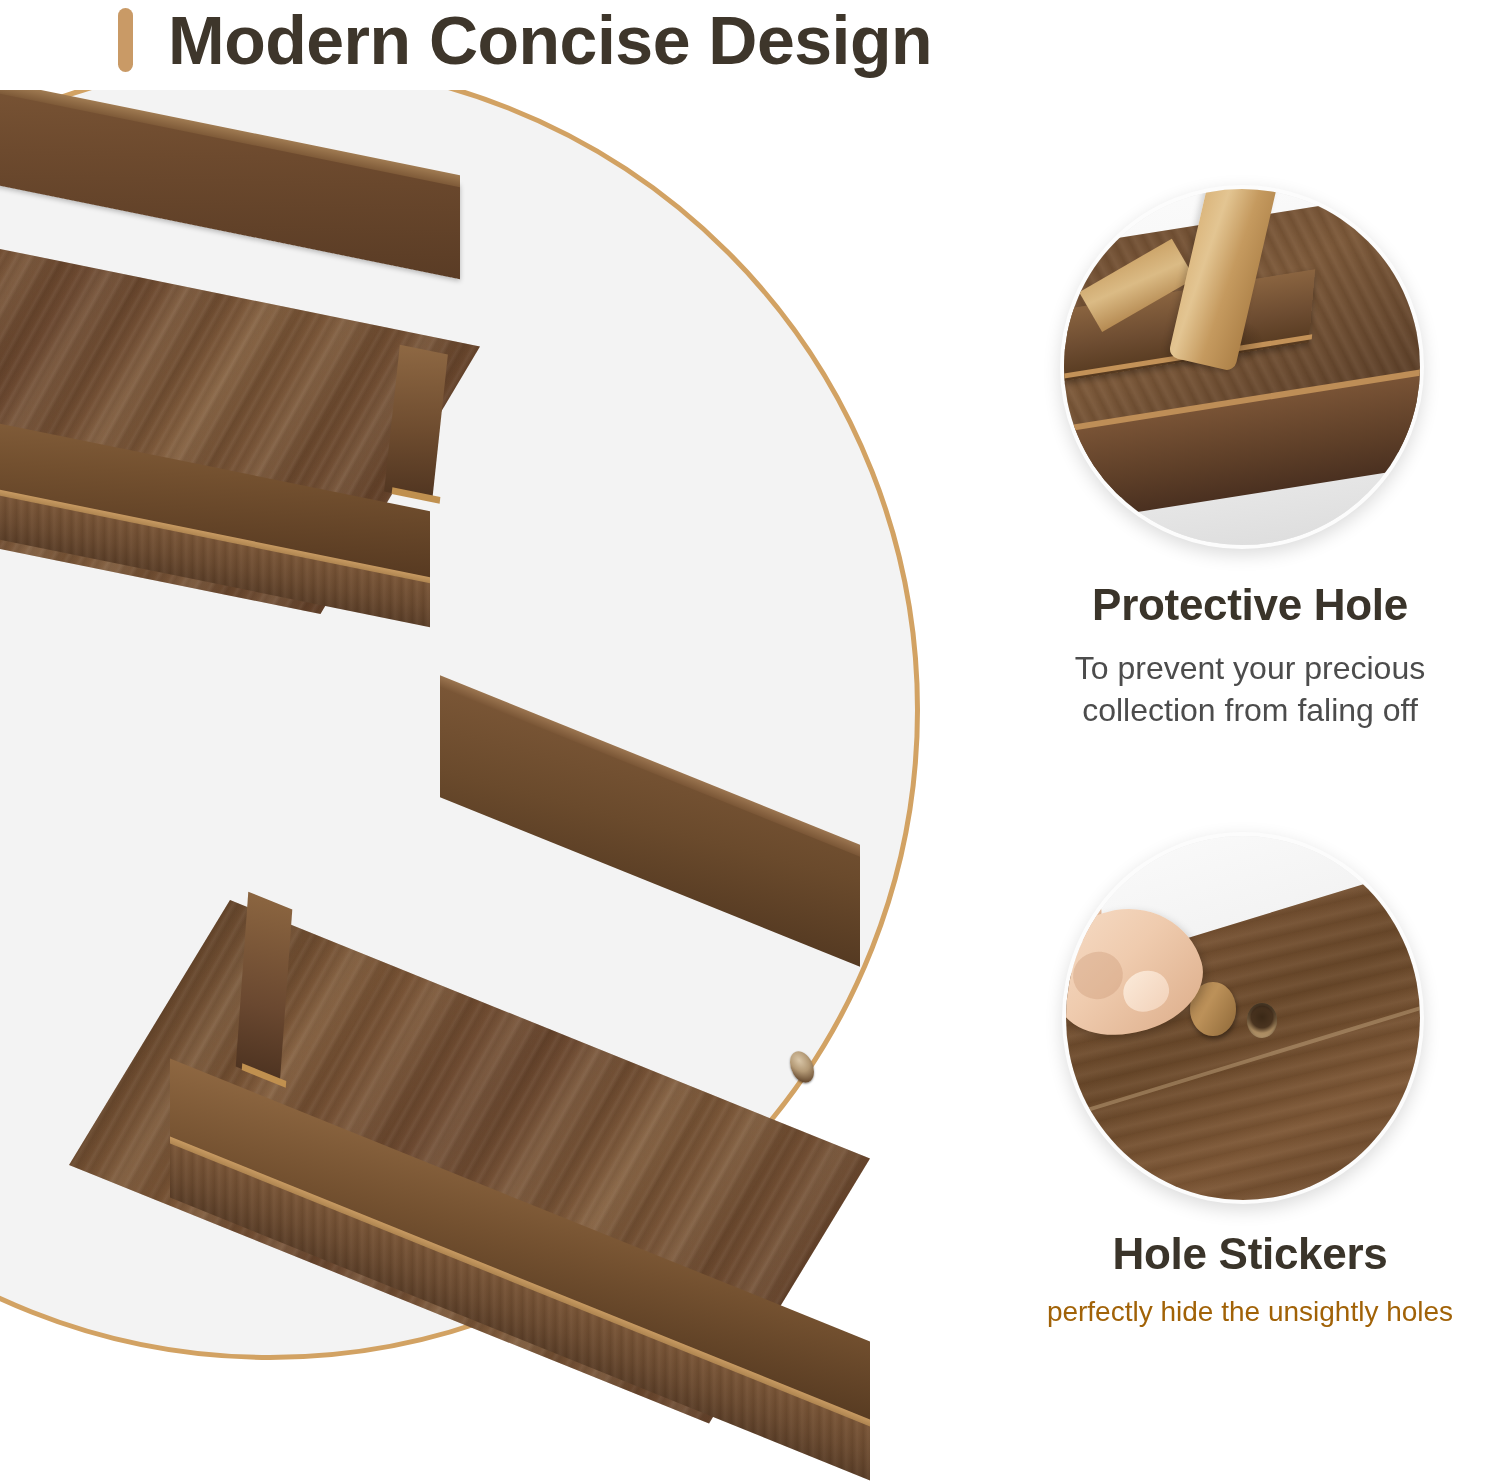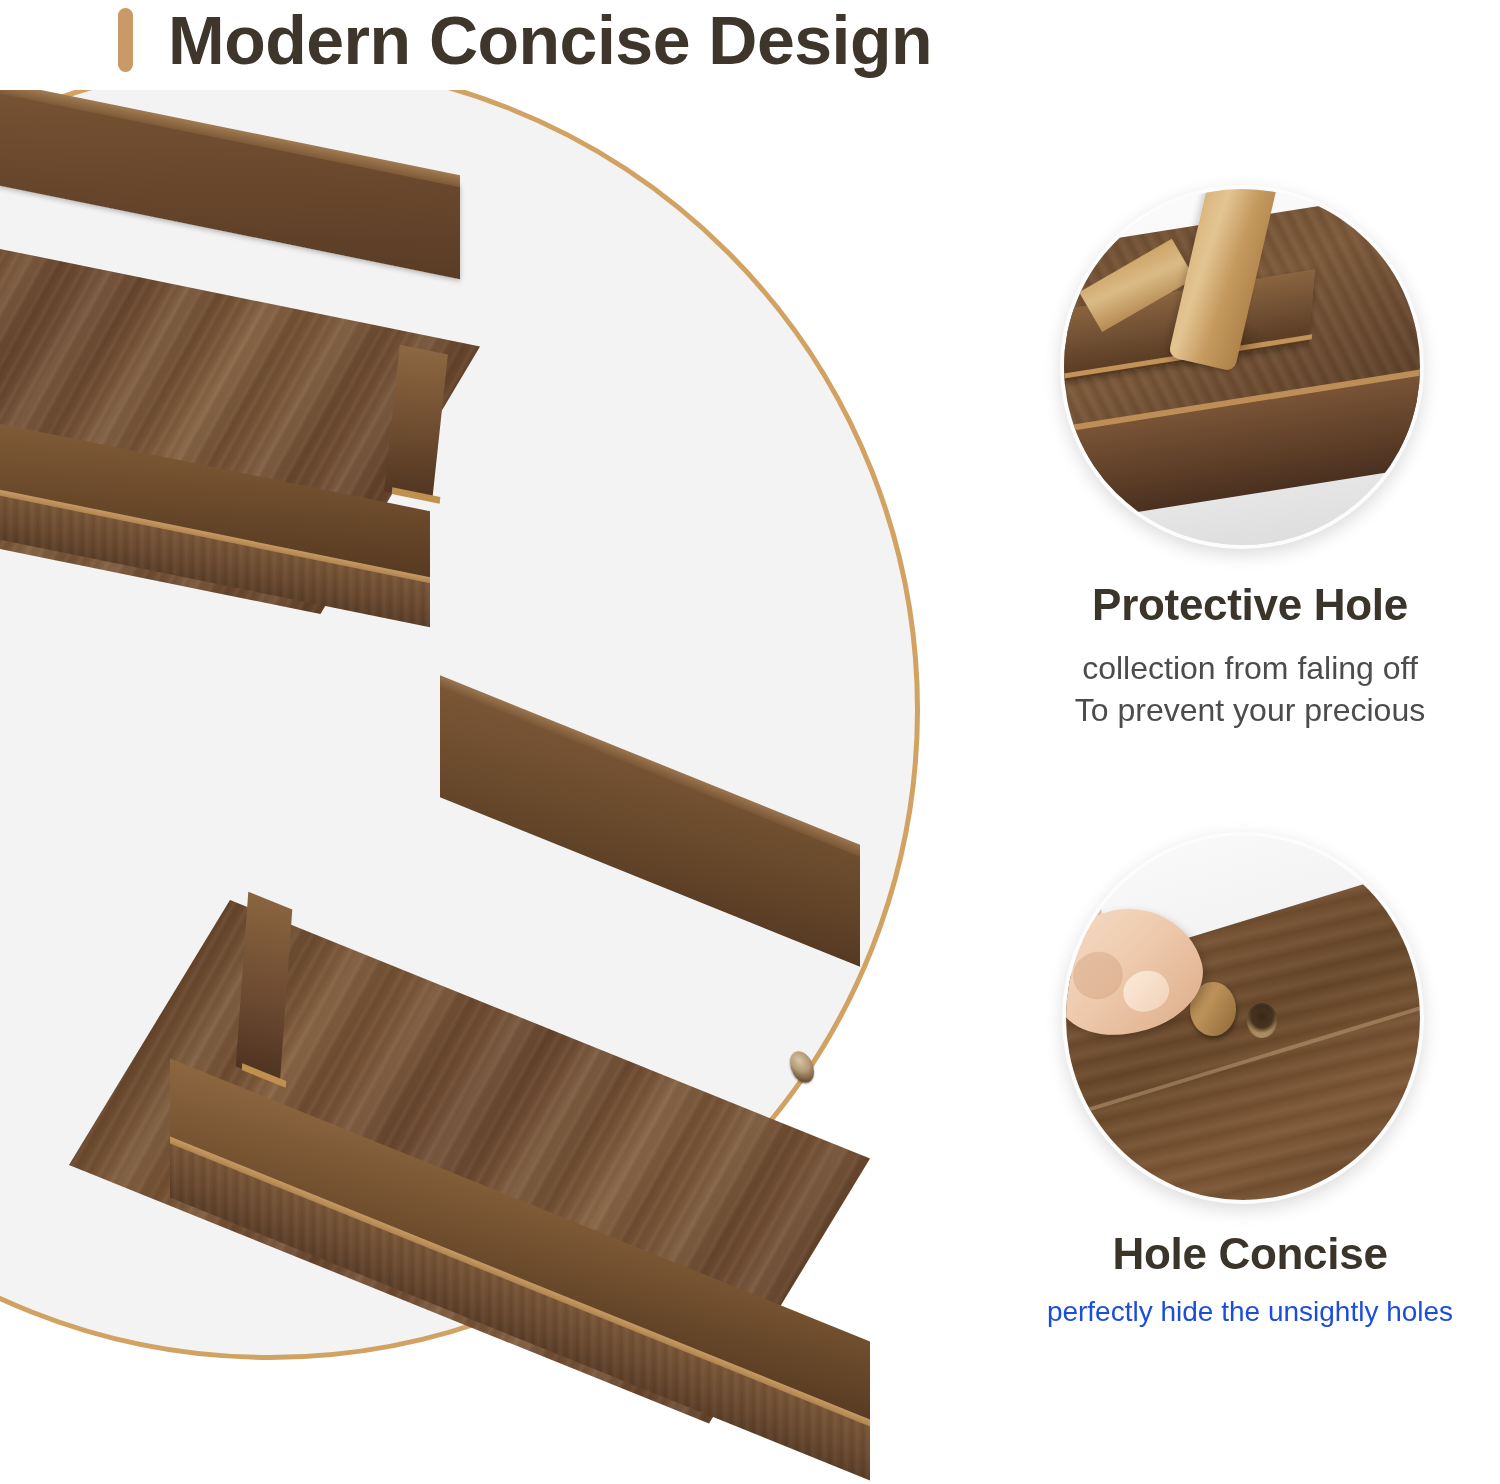--- a/index.html
+++ b/index.html
@@ -149,21 +149,21 @@
   }
   .feature-desc {
     font-size: 32px;
     font-weight: 300;
     color: #4C4C4C;
     line-height: 1.32;
   }
   .feature-desc-sm {
     font-size: 28px;
     font-weight: 300;
-    color: #1d4ed8;
+    color: #a16207;
     line-height: 1.3;
     white-space: nowrap;
   }
 
   
   .p1-wall {
     position: absolute; left: -10%; top: -10%; width: 120%; height: 120%;
     background: linear-gradient(170deg, #FDFDFD 0%, #F2F2F2 55%, #E6E6E6 100%);
   }
   .p1-shelftop {
@@ -364,36 +364,36 @@
         <div class="p1-lipseam"></div>
         <div class="p1-frontface"></div>
         <div class="p1-frontseam"></div>
         <div class="p1-shadow"></div>
         <div class="p1-oakleg-b"></div>
         <div class="p1-oakleg-a"></div>
       </div>
     </div>
     <div class="feature-title" style="position:absolute; left:0; top:396px; width:500px;">Protective Hole</div>
     <div style="position:absolute; left:0; top:462px; width:500px;">
+      <div class="feature-desc">To prevent your precious</div>
       <div class="feature-desc">collection from faling off</div>
-      <div class="feature-desc">To prevent your precious</div>
     </div>
   </div>
 
   <div class="feature" style="left:1000px; top:832px;">
     <div class="feature-photo" style="left:62px; top:0px; width:362px; height:372px;">
       <div class="photo-inner">
         <div class="p2-wall"></div>
         <div class="p2-shelf"></div>
         <div class="p2-shelfline"></div>
         <div class="p2-hole"></div>
         <div class="p2-sticker"></div>
         <div class="p2-finger2"></div>
         <div class="p2-finger"></div>
         <div class="p2-knuckle"></div>
         <div class="p2-nail"></div>
       </div>
     </div>
-    <div class="feature-title" style="position:absolute; left:0; top:398px; width:500px;">Hole Concise</div>
+    <div class="feature-title" style="position:absolute; left:0; top:398px; width:500px;">Hole Stickers</div>
     <div class="feature-desc-sm" style="position:absolute; left:0; top:462px; width:500px; text-align:center;">perfectly hide the unsightly holes</div>
   </div>
 
 </div>
 
 </body></html>

